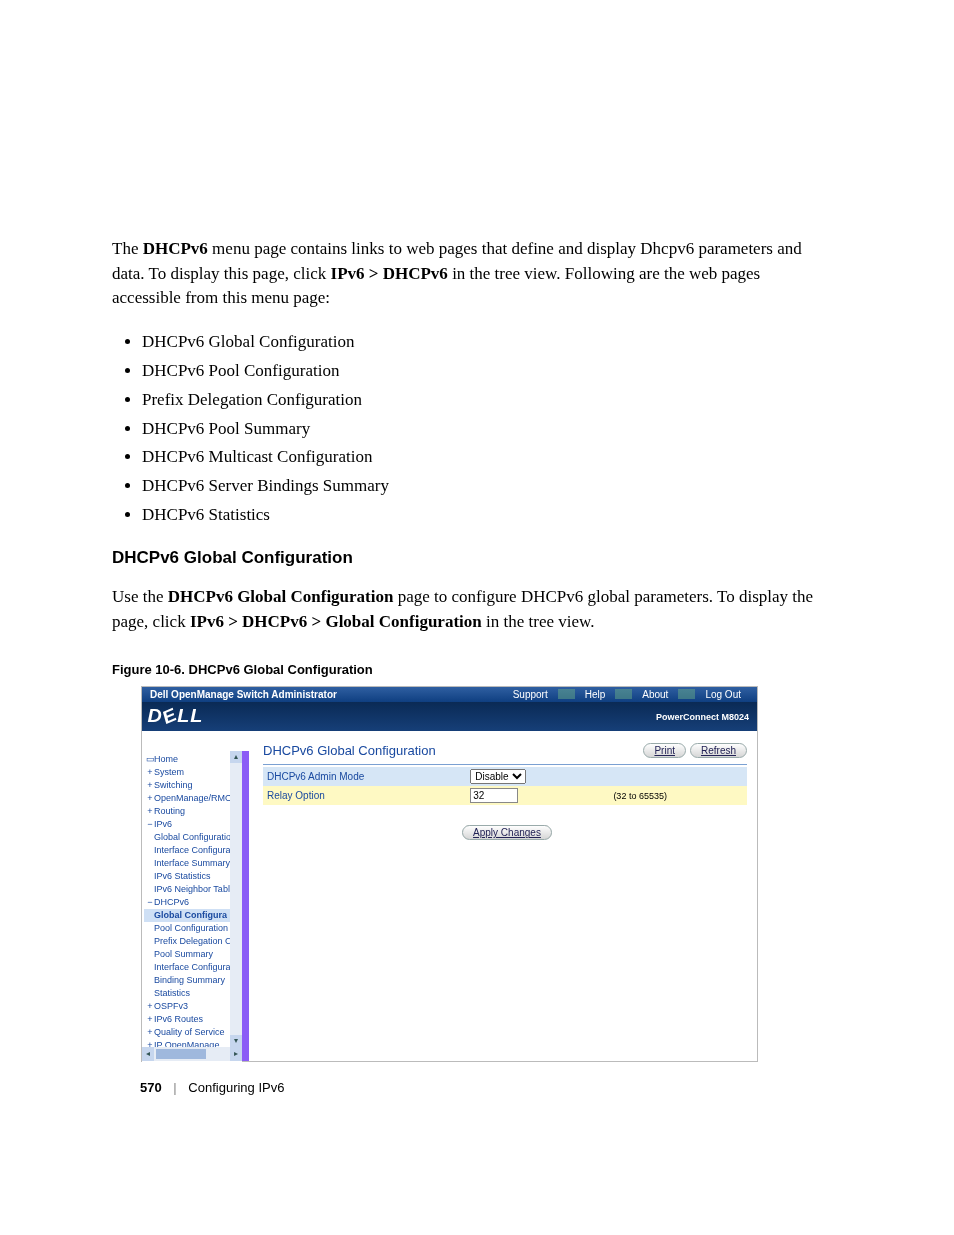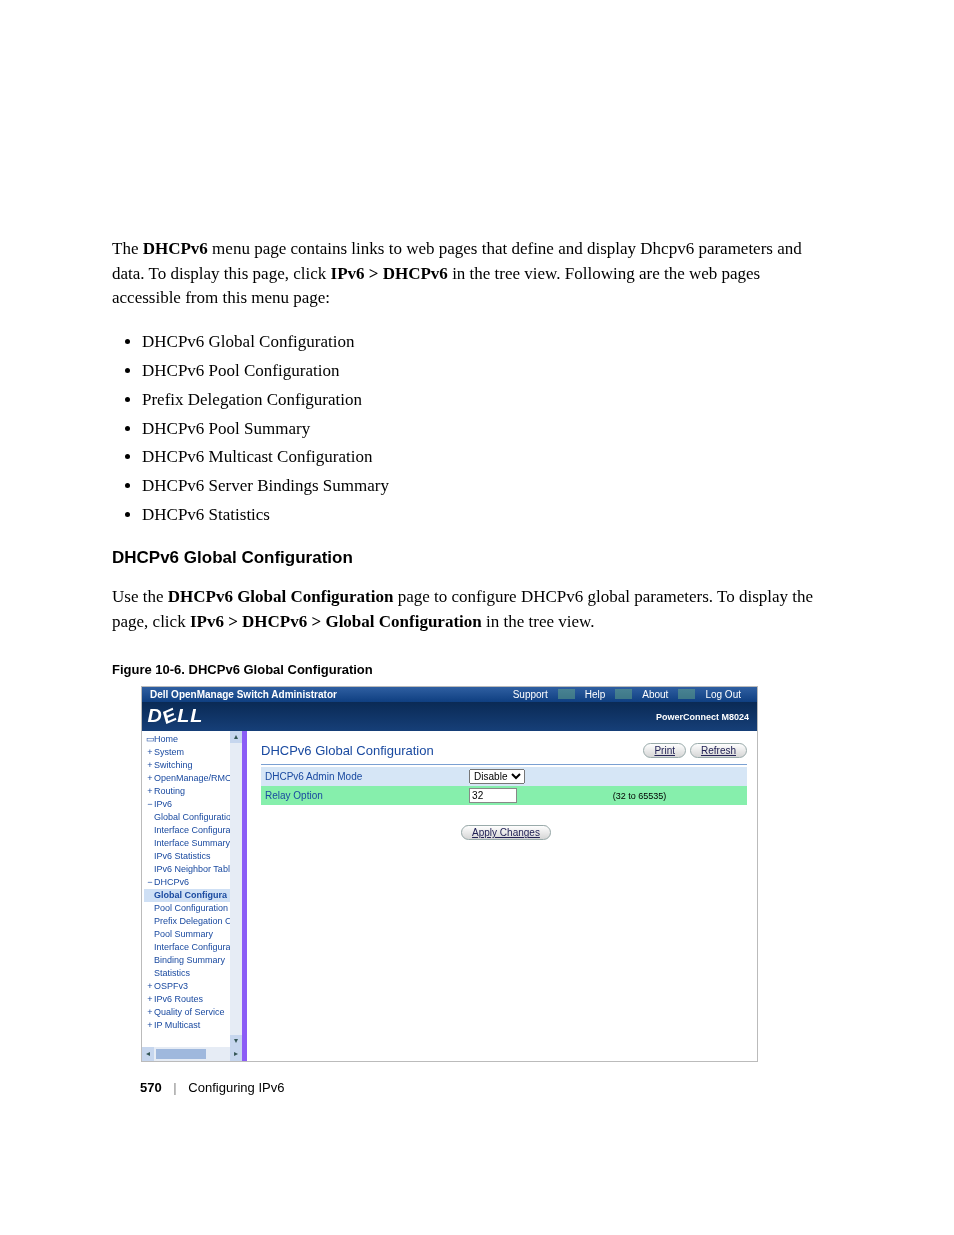--- a/index.html
+++ b/index.html
@@ -16,21 +16,21 @@
   .titlebar { background:linear-gradient(#2f5fa1,#0f3f81); color:#fff; font-size:10px; padding:2px 8px; display:flex; align-items:center; }
   .titlebar .title { flex:1; font-weight:bold; }
   .titlebar .nav { display:flex; gap:2px; }
   .titlebar .nav span { padding:0 8px; cursor:pointer; }
   .titlebar .sep { width:1px; height:10px; background:#6a8; opacity:.5; }
   .logobar { background:linear-gradient(#0a2a55,#163f78); padding:4px 8px; color:#fff; display:flex; align-items:center; }
   .logobar .dell { flex:1; }
   .logobar .product { font-size:9px; font-weight:bold; color:#fff; }
   .ipbar { background:#fff; color:#1a4aa0; text-align:center; font-size:9px; padding:2px 0; }
   .workspace { display:flex; background:#fff; height:330px; }
-  .tree-wrap { width:100px; border-right:5px solid #8b5cf6; position:relative; }
+  .tree-wrap { width:100px; border-right:7px solid #8b5cf6; position:relative;margin-top:20px; }
   .tree-scroll { overflow:hidden; height:314px; background:#fff; }
   .tree { font-size:9px; color:#1a4aa0; padding:2px 0 2px 2px; }
   .tree .node { white-space:nowrap; padding:0 0 0 2px; line-height:13px; cursor:default; }
   .tree .node span.sym { display:inline-block; width:8px; text-align:center; color:#1a4aa0; }
   .tree .active { background:#cfe0f5; font-weight:bold; }
   .lvl1 { padding-left:8px; }
   .lvl2 { padding-left:16px; }
   .lvl3 { padding-left:24px; }
   .vscroll { position:absolute; right:0; top:0; bottom:14px; width:12px; background:#e6ecf5; }
   .vscroll .arrow { height:12px; background:#c6d6ee; text-align:center; font-size:8px; line-height:12px; color:#355; }
@@ -44,21 +44,21 @@
   .main { flex:1; padding:12px 10px 8px 14px; }
   .main-hd { display:flex; align-items:center; margin-bottom:6px; }
   .main-hd .h { flex:1; color:#1a4aa0; font-size:13px; }
   .pillbtn { background:linear-gradient(#fefefe,#d6d6d6); border:1px solid #9aa; border-radius:10px; padding:1px 10px; font-size:10px; color:#225; text-decoration:underline; margin-left:4px; cursor:pointer; }
   .hr { height:1px; background:#7aa0d2; margin:6px 0 2px 0; }
 
   table.form { width:100%; border-collapse:collapse; font-size:10px; }
   table.form tr { }
   table.form td { padding:2px 4px; }
   table.form tr.alt0 { background:#d6e6f6; }
-  table.form tr.alt1 { background:#86efac; }
+  table.form tr.alt1 { background:#fef9c3; }
   .label { color:#1a4aa0; width:42%; }
   select,input[type=text] { font-size:10px; font-family:Arial, Helvetica, sans-serif; }
   select { }
   input[type=text] { width:42px; border:1px solid #888; }
   .hint { color:#000; font-size:9px; padding-left:10px; }
 
   .apply-wrap { text-align:center; margin-top:22px; }
 
   .footer { position:absolute; left:140px; bottom:140px; font-family:Arial, Helvetica, sans-serif; font-size:13px; color:#000; }
   .footer .pn { font-weight:bold; }
@@ -132,21 +132,21 @@
               <div class="node lvl3 active"><span class="sym"></span><span>Global Configura</span></div>
               <div class="node lvl3"><span class="sym"></span><span>Pool Configuration</span></div>
               <div class="node lvl3"><span class="sym"></span><span>Prefix Delegation C</span></div>
               <div class="node lvl3"><span class="sym"></span><span>Pool Summary</span></div>
               <div class="node lvl3"><span class="sym"></span><span>Interface Configura</span></div>
               <div class="node lvl3"><span class="sym"></span><span>Binding Summary</span></div>
               <div class="node lvl3"><span class="sym"></span><span>Statistics</span></div>
               <div class="node lvl2"><span class="sym">+</span><span>OSPFv3</span></div>
               <div class="node lvl2"><span class="sym">+</span><span>IPv6 Routes</span></div>
               <div class="node lvl1"><span class="sym">+</span><span>Quality of Service</span></div>
-              <div class="node lvl1"><span class="sym">+</span><span>IP Multicast</span></div>
+              <div class="node lvl1"><span class="sym">+</span><span>IP OpenManage</span></div>
             </div>
         </div>
         <div class="vscroll">
           <div class="arrow">▴</div>
           <div class="track"></div>
           <div class="arrow bot">▾</div>
         </div>
         <div class="hscroll">
           <div class="arr">◂</div>
           <div class="track">

